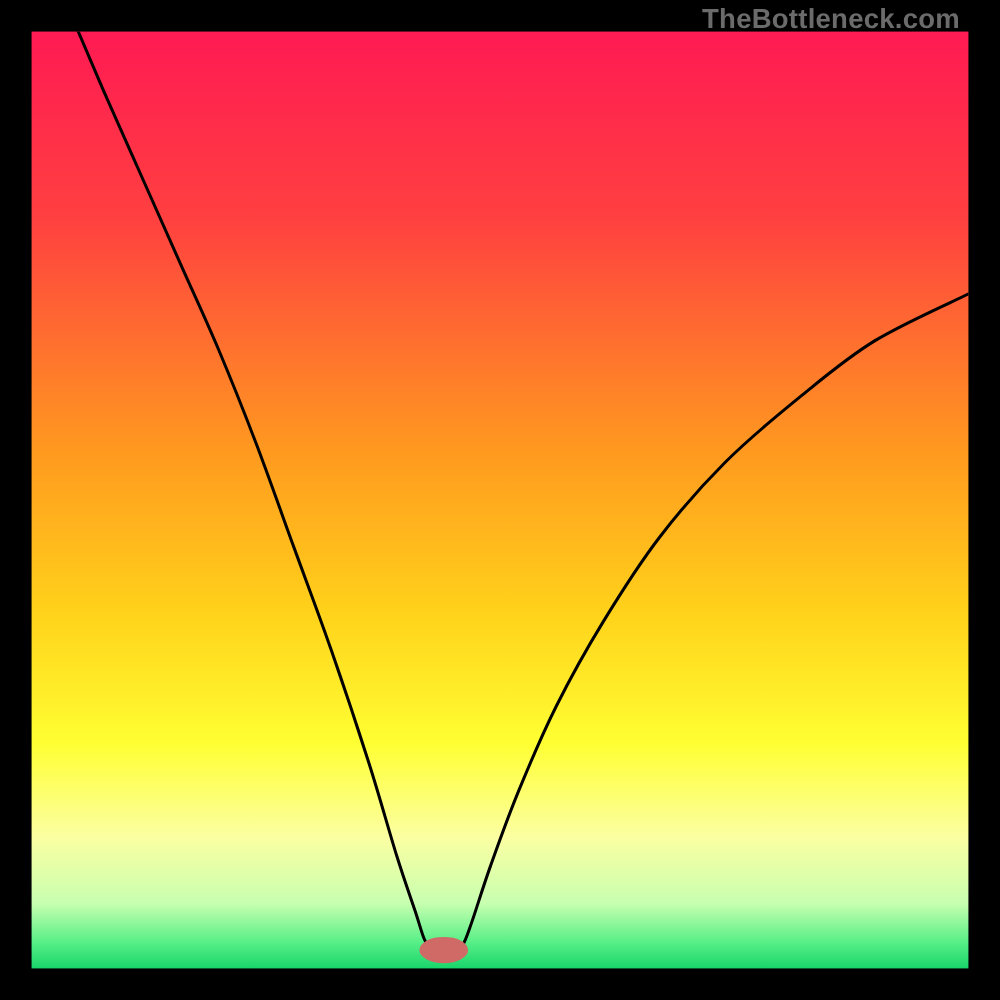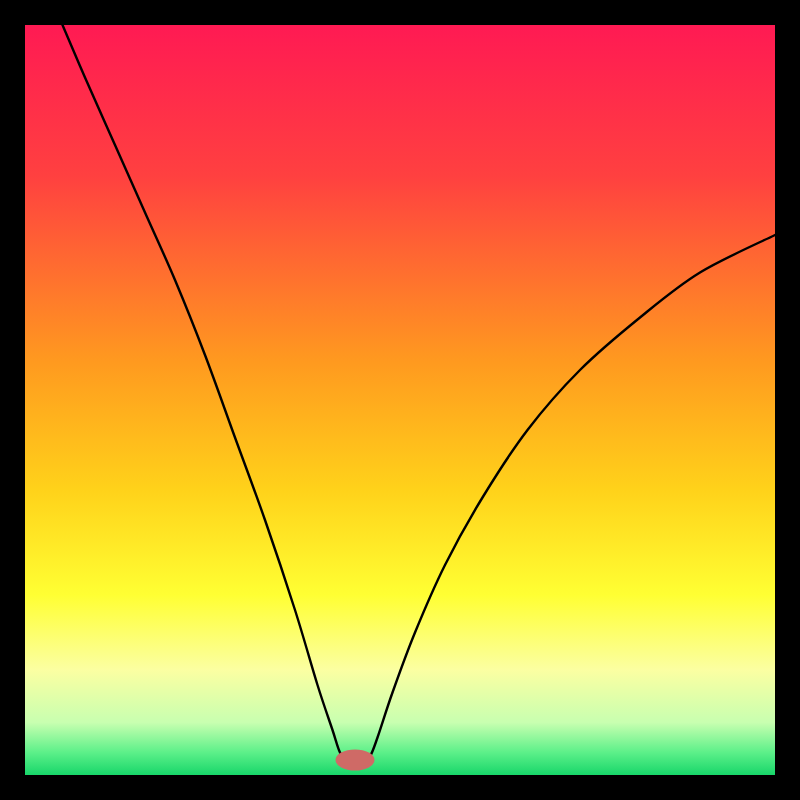--- a/index.html
+++ b/index.html
@@ -37,20 +37,21 @@
   }
   svg {
     display: block;
   }
 </style>
 </head>
 <body>
 
 <div class="frame">
 
+  <div class="watermark">TheBottleneck.com</div>
 
   <div class="plot-area">
     <svg id="chart-svg" width="750" height="750" viewBox="0 0 750 750" preserveAspectRatio="none">
       <defs>
         <linearGradient id="bg-grad" x1="0" y1="0" x2="0" y2="1">
             <stop offset="0%" stop-color="#ff1a53"></stop>
             <stop offset="20%" stop-color="#ff4040"></stop>
             <stop offset="45%" stop-color="#ff9a1f"></stop>
             <stop offset="62%" stop-color="#ffd21a"></stop>
             <stop offset="76%" stop-color="#ffff33"></stop>

